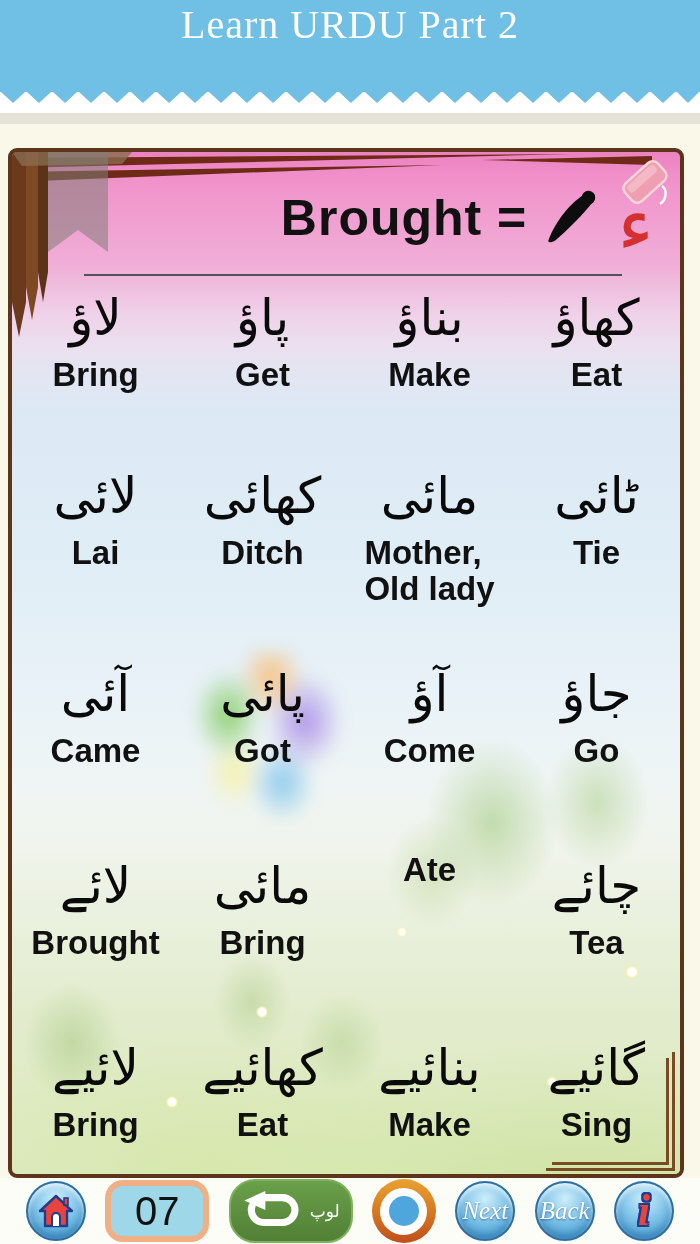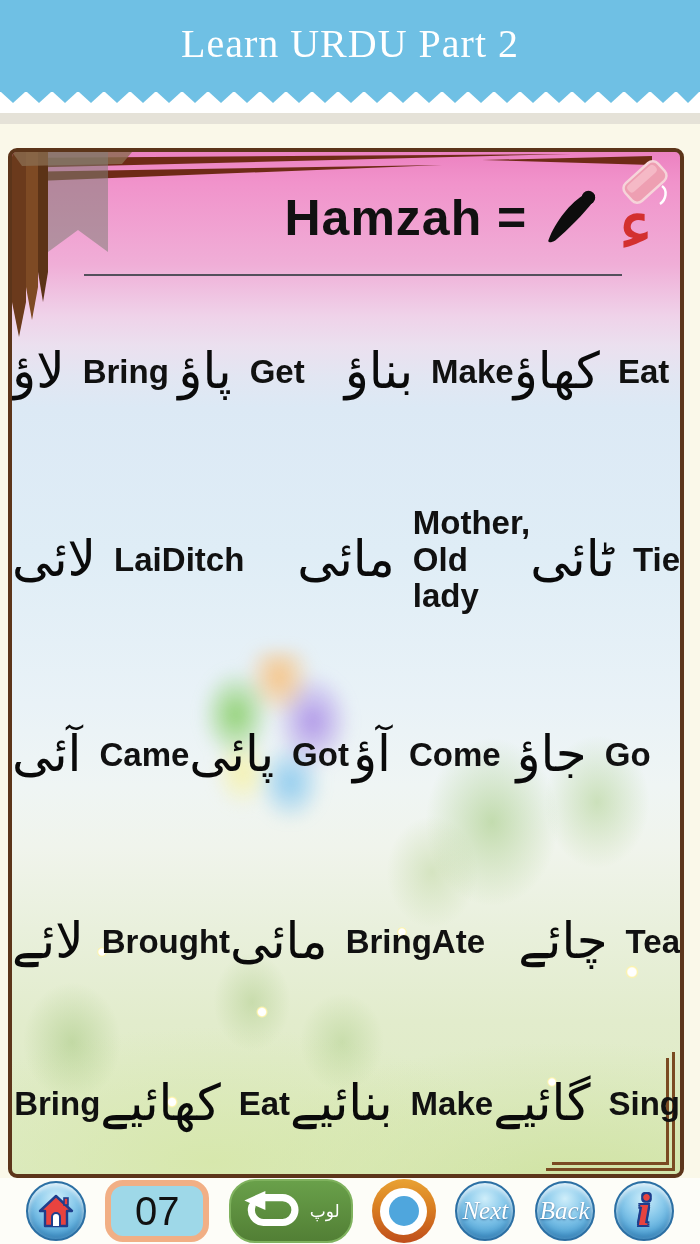--- a/index.html
+++ b/index.html
@@ -1,21 +1,21 @@
 <!DOCTYPE html>
 <html><head>
 <meta charset="utf-8">
 <style>
   html,body{margin:0;padding:0;}
   body{width:700px;height:1244px;background:#FAF8E9;font-family:"Liberation Sans",sans-serif;overflow:hidden;}
   #app{position:relative;width:700px;height:1244px;overflow:hidden;}
 
   
   .header{position:absolute;left:0;top:0;width:700px;height:90px;background:#6FC0E4;}
-  .header-title{width:100%;text-align:center;padding-top:20px;font-family:"Liberation Serif",serif;
+  .header-title{width:100%;text-align:center;padding-top:1px;font-family:"Liberation Serif",serif;
     font-size:40px;color:#FFFFFF;letter-spacing:1px;}
   .zigzag{position:absolute;left:0;top:90px;width:700px;height:16px;display:block;}
   .strip-white{position:absolute;left:0;top:106px;width:700px;height:7px;background:#FFFFFF;}
   .strip-gray{position:absolute;left:0;top:113px;width:700px;height:11px;background:#E5E2D8;}
 
   
   .panel{position:absolute;left:8px;top:148px;width:668px;height:1022px;
     border:4px solid #5C351A;border-radius:9px;overflow:hidden;
     background:linear-gradient(180deg,#EC82C1 0%,#F193CB 3%,#F0AED7 11%,#EFD2E9 16%,
       #EBE0EF 19%,#E2E6F2 22%,#DCE9F5 25%,#DFEDF6 39%,#E9F2F7 54%,#EFF5F4 62%,
@@ -54,21 +54,21 @@
   .lesson-label{font-size:50px;font-weight:bold;color:#111;letter-spacing:1px;}
   .swoosh{width:58px;height:58px;margin-bottom:4px;}
   .hamzah-red{font-family:"DejaVu Sans",sans-serif;font-size:78px;line-height:60px;
     color:#D3302F;transform:translateY(6px);}
   .divider{position:absolute;left:72px;top:122px;width:538px;height:2px;background:#54505C;z-index:3;}
 
   
   .grid{position:absolute;left:0;top:130px;right:0;bottom:0;display:flex;flex-direction:column;z-index:2;}
   .row{display:flex;flex-direction:row-reverse;}
   .row1{height:178px;} .row2{height:198px;} .row3{height:192px;} .row4{height:182px;} .row5{flex:1;}
-  .cell{flex:1;display:flex;flex-direction:row;align-items:center;justify-content:flex-start;position:relative;gap:18px;}
+  .cell{flex:1;display:flex;flex-direction:column;align-items:center;justify-content:flex-start;position:relative;}
   .urdu{direction:rtl;font-family:"DejaVu Sans",sans-serif;font-size:50px;line-height:1.45;
     color:#0A0A0A;z-index:1;white-space:nowrap;}
   .english{font-size:33px;font-weight:bold;color:#111;text-align:left;line-height:1.12;
     white-space:pre-line;margin-top:2px;z-index:1;}
   .glow{position:absolute;left:50%;top:-8px;transform:translateX(-50%);width:160px;height:170px;
     z-index:0;filter:blur(7px);background:
     radial-gradient(50px 65px at 28% 38%, rgba(120,200,80,.80), transparent 70%),
     radial-gradient(48px 58px at 55% 16%, rgba(255,170,70,.65), transparent 70%),
     radial-gradient(55px 70px at 76% 42%, rgba(150,110,225,.70), transparent 70%),
     radial-gradient(48px 58px at 62% 78%, rgba(90,180,235,.65), transparent 70%),
@@ -166,21 +166,21 @@
 
     <svg class="tag-icon" viewBox="0 0 58 52">
       <g transform="rotate(-42 29 26)">
         <rect x="7" y="14" width="44" height="24" rx="7" fill="#EE9FB2" stroke="#F6D4DA" stroke-width="2.5"></rect>
         <rect x="11" y="17" width="36" height="9" rx="4" fill="#F6BFCA" opacity="0.8"></rect>
       </g>
       <path d="M46 30 C52 34 50 44 44 48" fill="none" stroke="#FFFFFF" stroke-width="2.5"></path>
     </svg>
 
     <div class="lesson-head">
-      <span class="lesson-label">Hamzah =</span>
+      <span class="lesson-label">Brought =</span>
       <svg class="swoosh" viewBox="0 0 60 60">
         <path d="M6 54 C13 36 28 16 44 7 C51 3 57 8 52 15 C42 28 26 44 13 55 C8 58 4 58 6 54 Z" fill="#0D0D0D"></path>
         <circle cx="47" cy="11" r="7" fill="#0D0D0D"></circle>
       </svg>
       <span class="hamzah-red">ء</span>
     </div>
     <div class="divider"></div>
 
     <div class="grid">
         <div class="row row1">
@@ -205,20 +205,21 @@
           <div class="cell">
             <div class="urdu">ٹائی</div>
             <div class="english">Tie</div>
           </div>
           <div class="cell">
             <div class="urdu">مائی</div>
             <div class="english">Mother,
 Old lady</div>
           </div>
           <div class="cell">
+            <div class="urdu">کھائی</div>
             <div class="english">Ditch</div>
           </div>
           <div class="cell">
             <div class="urdu">لائی</div>
             <div class="english">Lai</div>
           </div>
         </div>
         <div class="row row3">
           <div class="cell">
             <div class="urdu">جاؤ</div>

